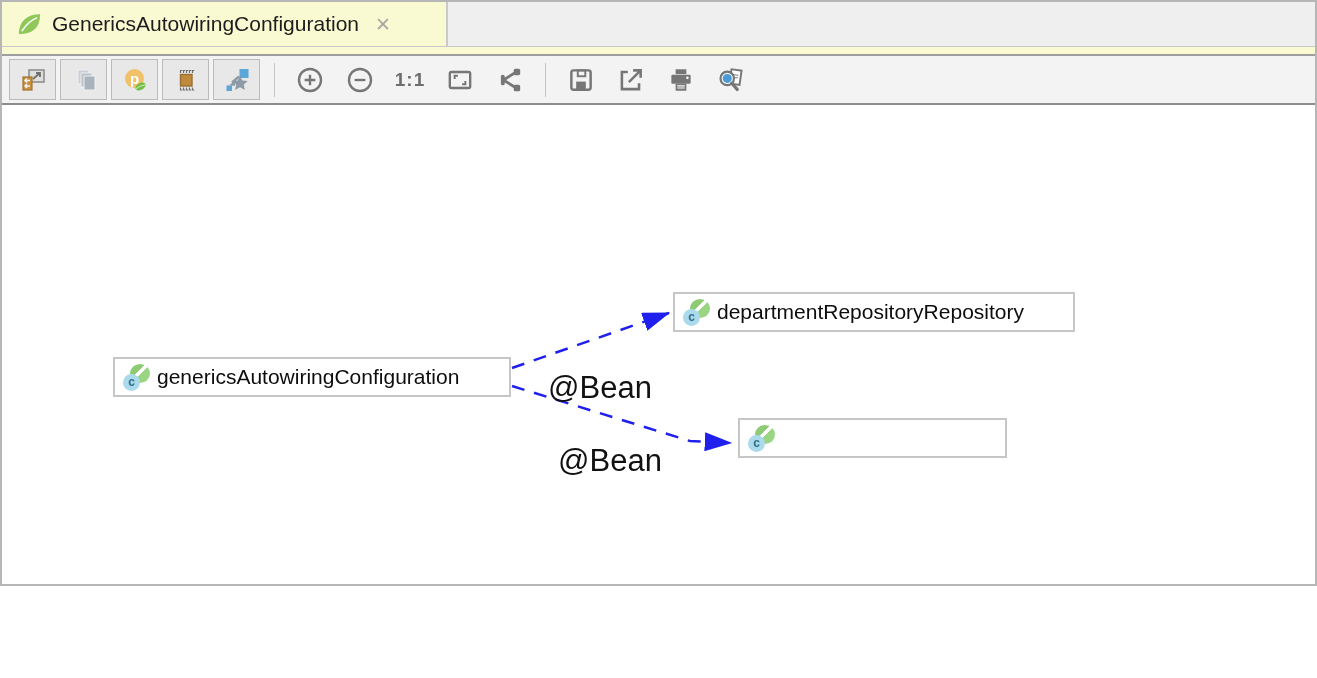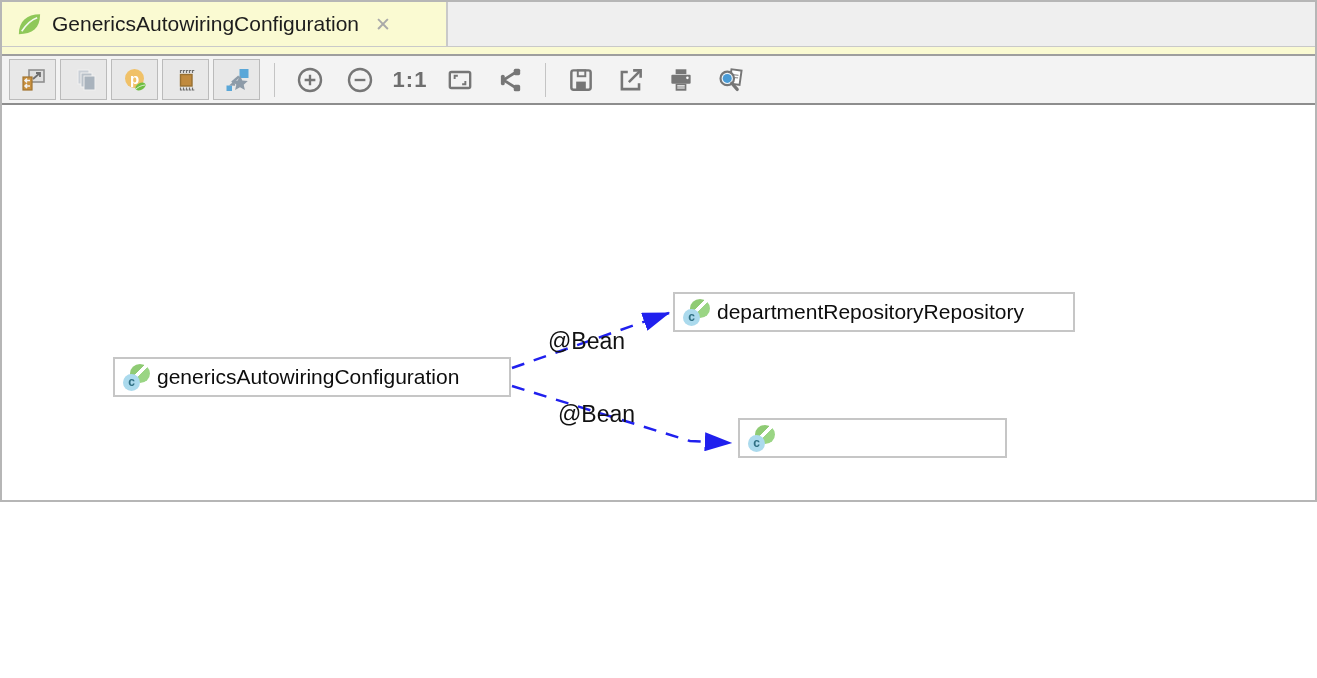--- a/index.html
+++ b/index.html
@@ -1,39 +1,39 @@
 <!DOCTYPE html>
 <html><head>
 <meta charset="utf-8">
 <style>
   html,body{margin:0;padding:0;background:#fff;font-family:"Liberation Sans",sans-serif;}
-  .window{width:1317px;height:502px;box-sizing:border-box;border:2px solid #b6b6b6;display:flex;flex-direction:column;overflow:hidden;background:#fff;}
+  .window{width:1317px;height:586px;box-sizing:border-box;border:2px solid #b6b6b6;display:flex;flex-direction:column;overflow:hidden;background:#fff;}
 
   
   .tabbar{height:44px;flex:0 0 44px;background:#efefef;border-bottom:1px solid #c9c9c9;display:flex;align-items:stretch;}
   .tab{width:446px;box-sizing:border-box;background:#fafad2;border-right:2px solid #c9c9c9;display:flex;align-items:center;padding:0 10px 0 12px;gap:9px;cursor:default;}
   .tab-title{font-size:21px;color:#1d1d1d;white-space:nowrap;}
   .tab-close{font-size:19px;color:#a9a9a9;margin-left:7px;line-height:1;}
   .leaf-svg{width:29px;height:29px;flex:0 0 29px;}
 
   .editor-strip{height:7px;flex:0 0 7px;background:#fafad2;border-bottom:2px solid #9e9e9e;}
 
   
   .toolbar{height:49px;flex:0 0 49px;box-sizing:border-box;background:#f3f3f3;border-bottom:2px solid #8d8d8d;display:flex;align-items:center;padding-left:7px;}
   .tbtn{width:47px;height:41px;box-sizing:border-box;background:#e8e8e8;border:1px solid #bbb;display:flex;align-items:center;justify-content:center;margin-right:4px;}
   .ibtn{width:34px;height:36px;display:flex;align-items:center;justify-content:center;margin:0 8px;background:transparent;border:none;padding:0;}
   .tb-sep{width:1px;height:34px;background:#c4c4c4;margin:0 10px;flex:0 0 1px;}
-  .one2one{font-size:22px;font-weight:bold;color:#6e6e6e;letter-spacing:1px;}
+  .one2one{font-size:19px;font-weight:bold;color:#6e6e6e;letter-spacing:1px;}
 
   
   .canvas{flex:1;position:relative;background:#ffffff;overflow:hidden;}
   .edges-svg{position:absolute;left:0;top:0;}
   .node{position:absolute;height:40px;box-sizing:border-box;background:#fff;border:2px solid #c6c6c6;display:flex;align-items:center;gap:7px;padding-left:8px;white-space:nowrap;overflow:hidden;}
   .node-label{font-size:21px;color:#0d0d0d;}
-  .edge-label{position:absolute;font-size:23px;color:#111;}
+  .edge-label{position:absolute;font-size:31px;color:#111;margin-top:42px;}
 
   
   .bean-icon{position:relative;width:27px;height:27px;flex:0 0 27px;}
   .bean-leaf{position:absolute;top:0;right:0;width:20px;height:19px;border-radius:50%;
      background:linear-gradient(135deg,#8fcb74 40%,#ffffff 40%,#ffffff 53%,#9ad584 53%);}
   .bean-badge{position:absolute;left:0;bottom:0;width:17px;height:17px;border-radius:50%;
      background:#abdaed;color:#2f6f83;font-size:12px;font-weight:bold;text-align:center;line-height:17px;}
 </style>
 </head>
 <body>

